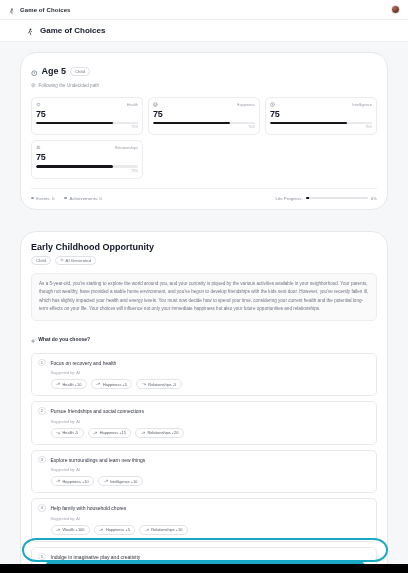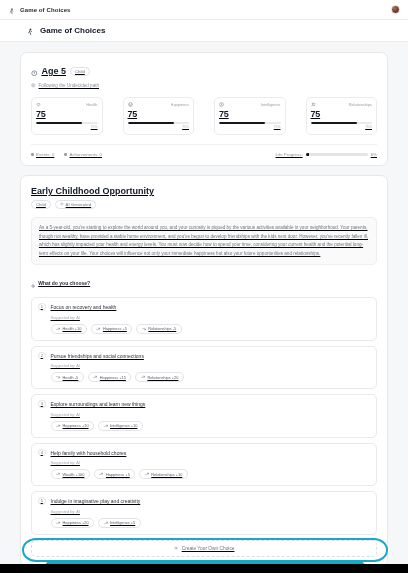--- a/index.html
+++ b/index.html
@@ -44,23 +44,22 @@
   .page {
     background: #f6f7f8;
     height: calc(573px - 42px);
     padding: 10px 20px 0 20px;
     overflow: hidden;
   }
 
   .card {
     background: #ffffff;
     border: 1px solid #e8e8ea;
-    border-radius: 7px;
-    margin-bottom: 9px;
-    text-decoration: underline;
+    border-radius: 16px;
+    margin-bottom: 21px;
   }
 
   
   .agecard { padding: 9px 10px 8px 10px; }
   .age-row { display: flex; align-items: center; gap: 4px; }
   .age-title { font-size: 9px; font-weight: 700; color: #111827; }
   .pill {
     display: inline-flex; align-items: center; gap: 2px;
     border: 1px solid #dfe1e5;
     border-radius: 7px;
@@ -68,22 +67,22 @@
     font-size: 4.3px; color: #6b7280; background: #fff;
     white-space: nowrap;
   }
   .age-sub {
     display: flex; align-items: center; gap: 3px;
     margin-top: 3px; font-size: 4.6px; color: #8a909b;
   }
 
   .stats {
     display: grid;
-    grid-template-columns: repeat(4, 1fr);
-    gap: 20px;
+    grid-template-columns: repeat(3, 1fr);
+    gap: 5px;
     margin-top: 8px;
   }
   .stat {
     border: 1px solid #ececee;
     border-radius: 5px;
     padding: 4px 4px 5px 4px;
     background: #fff;
     min-width: 0;
   }
   .stat-top { display: flex; align-items: center; justify-content: space-between; }

